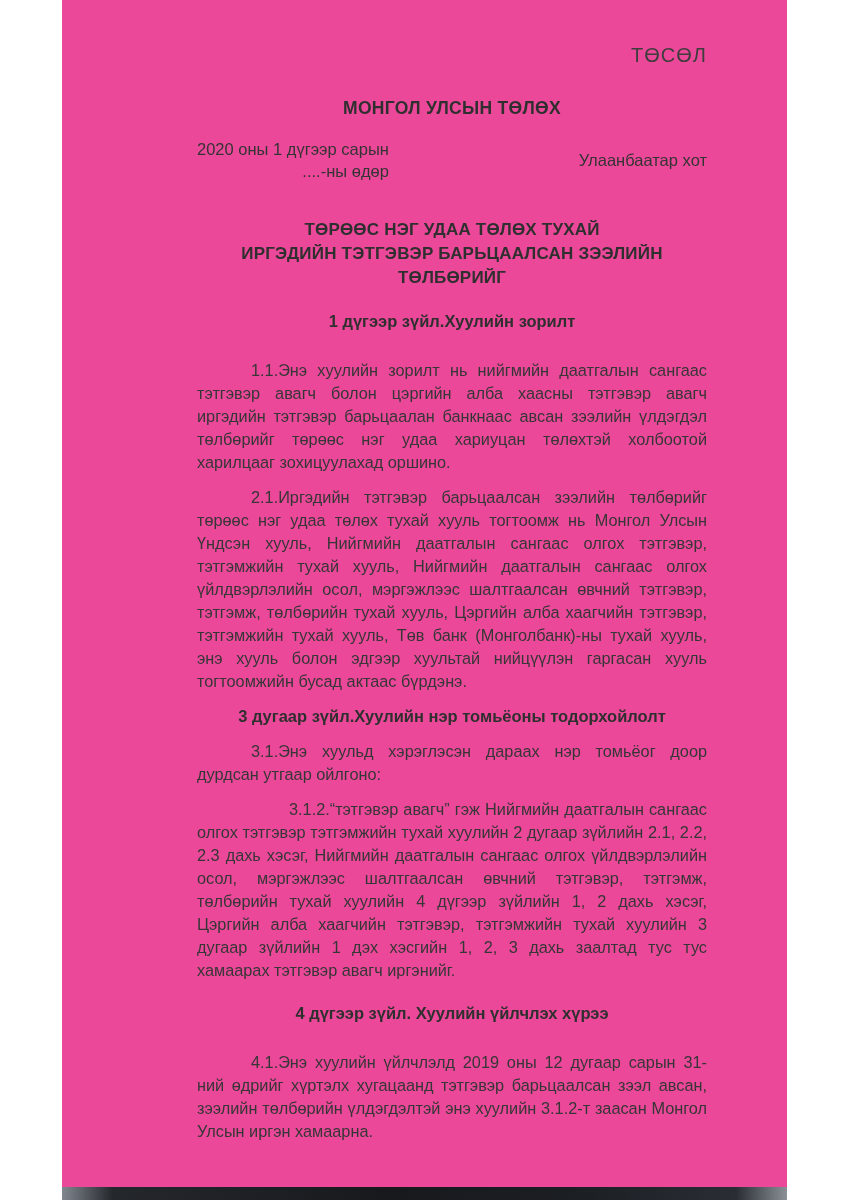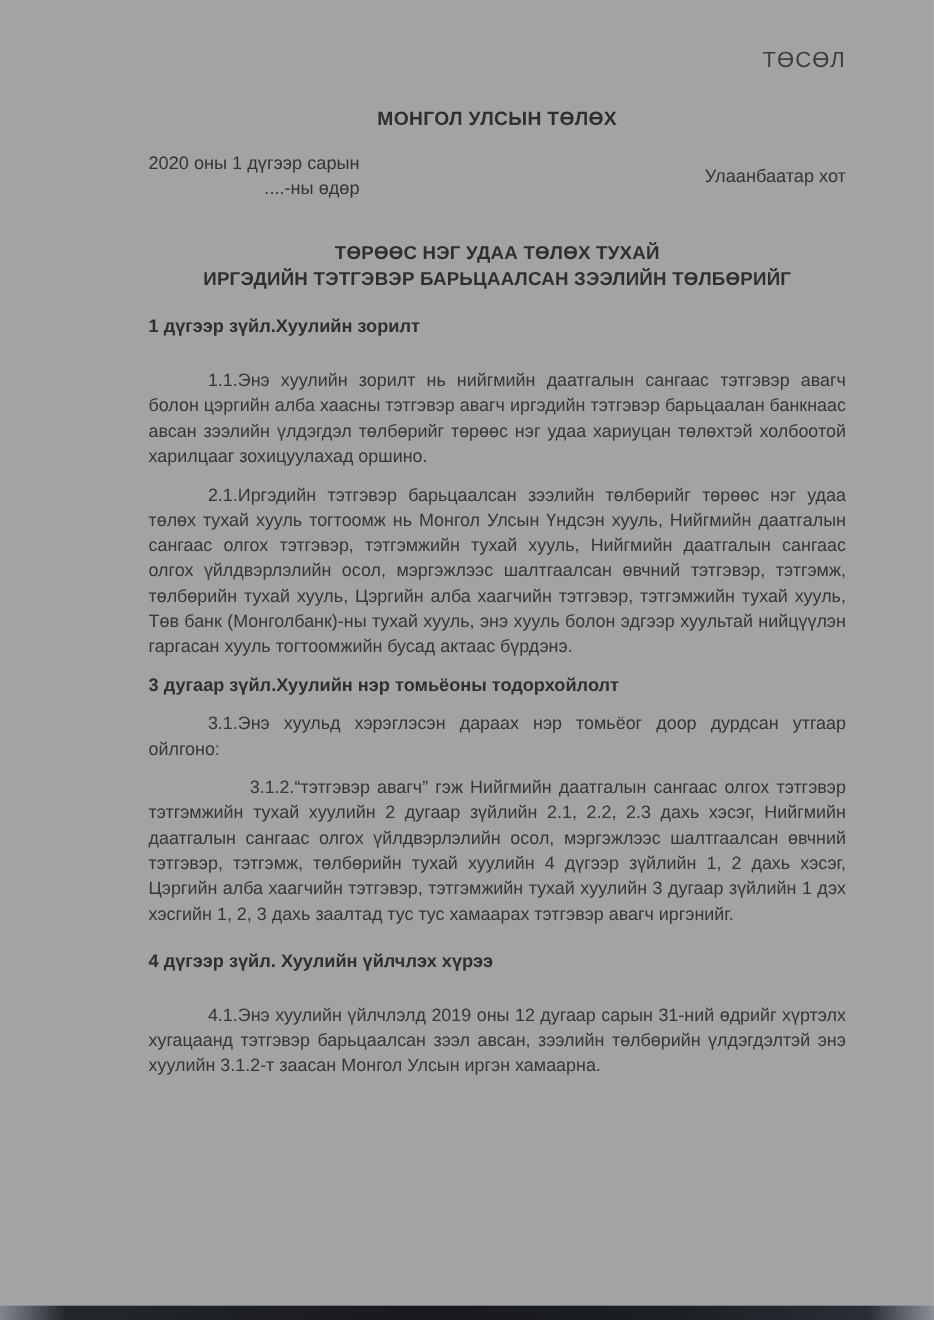--- a/index.html
+++ b/index.html
@@ -1,21 +1,21 @@
 <!DOCTYPE html>
 <html><head>
 <meta charset="utf-8">
 <style>
   html, body { margin: 0; padding: 0; background: #ffffff; }
   .page {
     position: relative;
-    width: 849px;
+    width: 725px;
     height: 1200px;
     margin: 0 auto;
-    background: #a3a3a3;
+    background: #ec4899;
     font-family: "Liberation Sans", sans-serif;
     color: #343434;
     overflow: hidden;
     box-sizing: border-box;
   }
   .content {
     padding: 44px 80px 0 135px;
   }
   .draft-label {
     text-align: right;
@@ -45,21 +45,21 @@
   .law-title {
     text-align: center;
     font-weight: bold;
     font-size: 17px;
     line-height: 24px;
     margin: 36px 0 0 0;
     color: #2f2f2f;
     letter-spacing: 0.2px;
   }
   .article-heading {
-    text-align: left;
+    text-align: center;
     font-weight: bold;
     font-size: 16.5px;
     line-height: 23px;
     margin: 20px 0 0 0;
     color: #2f2f2f;
   }
   .article-heading.tight { margin-top: 12px; }
   .body-par {
     text-align: justify;
     font-size: 16.3px;

